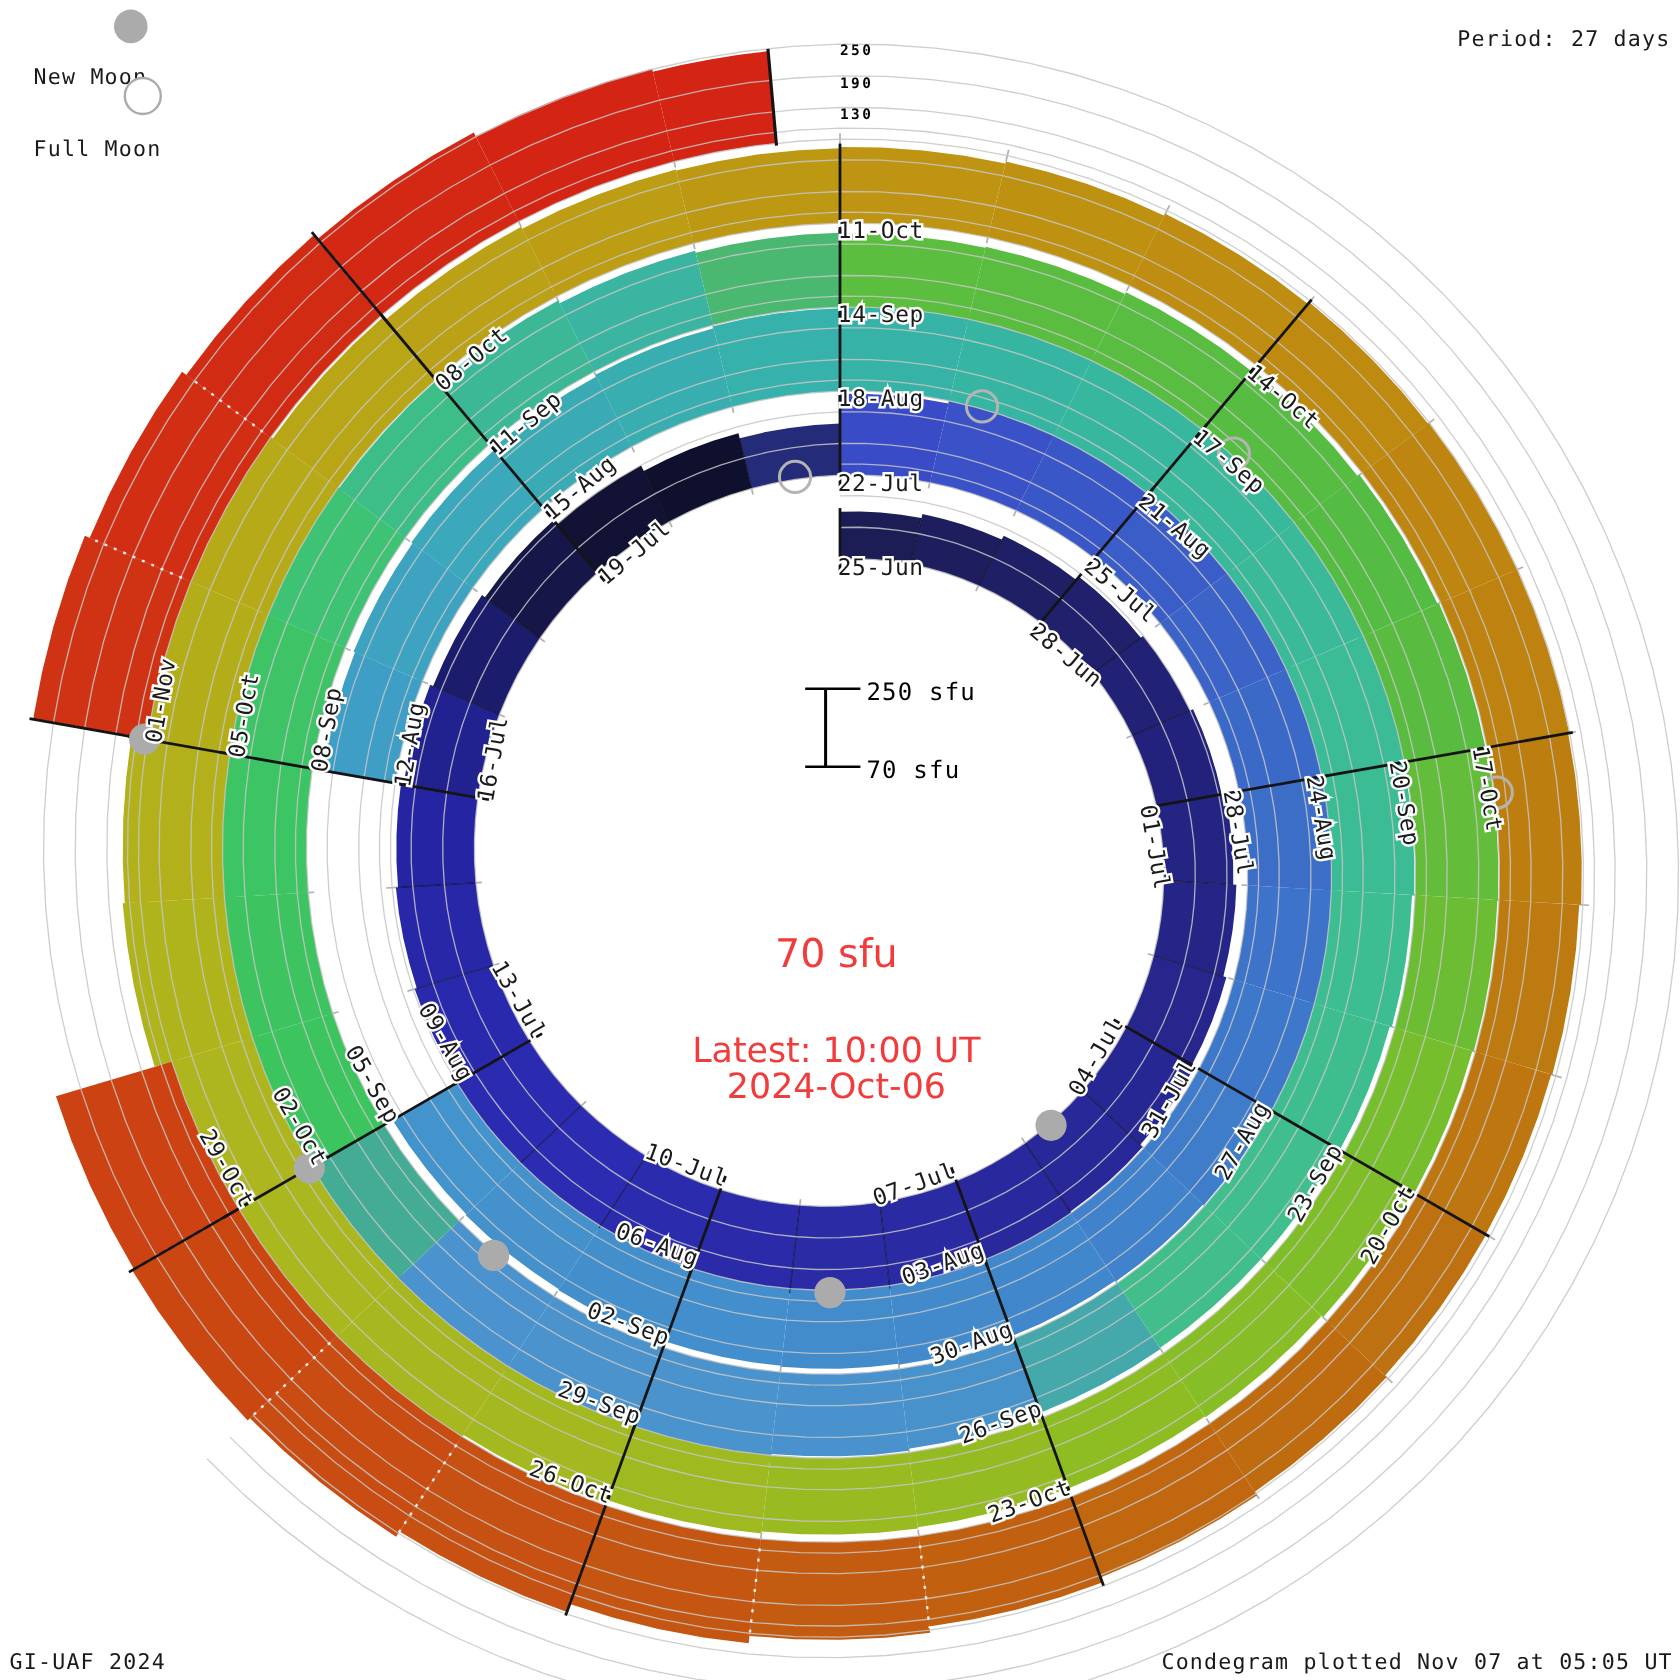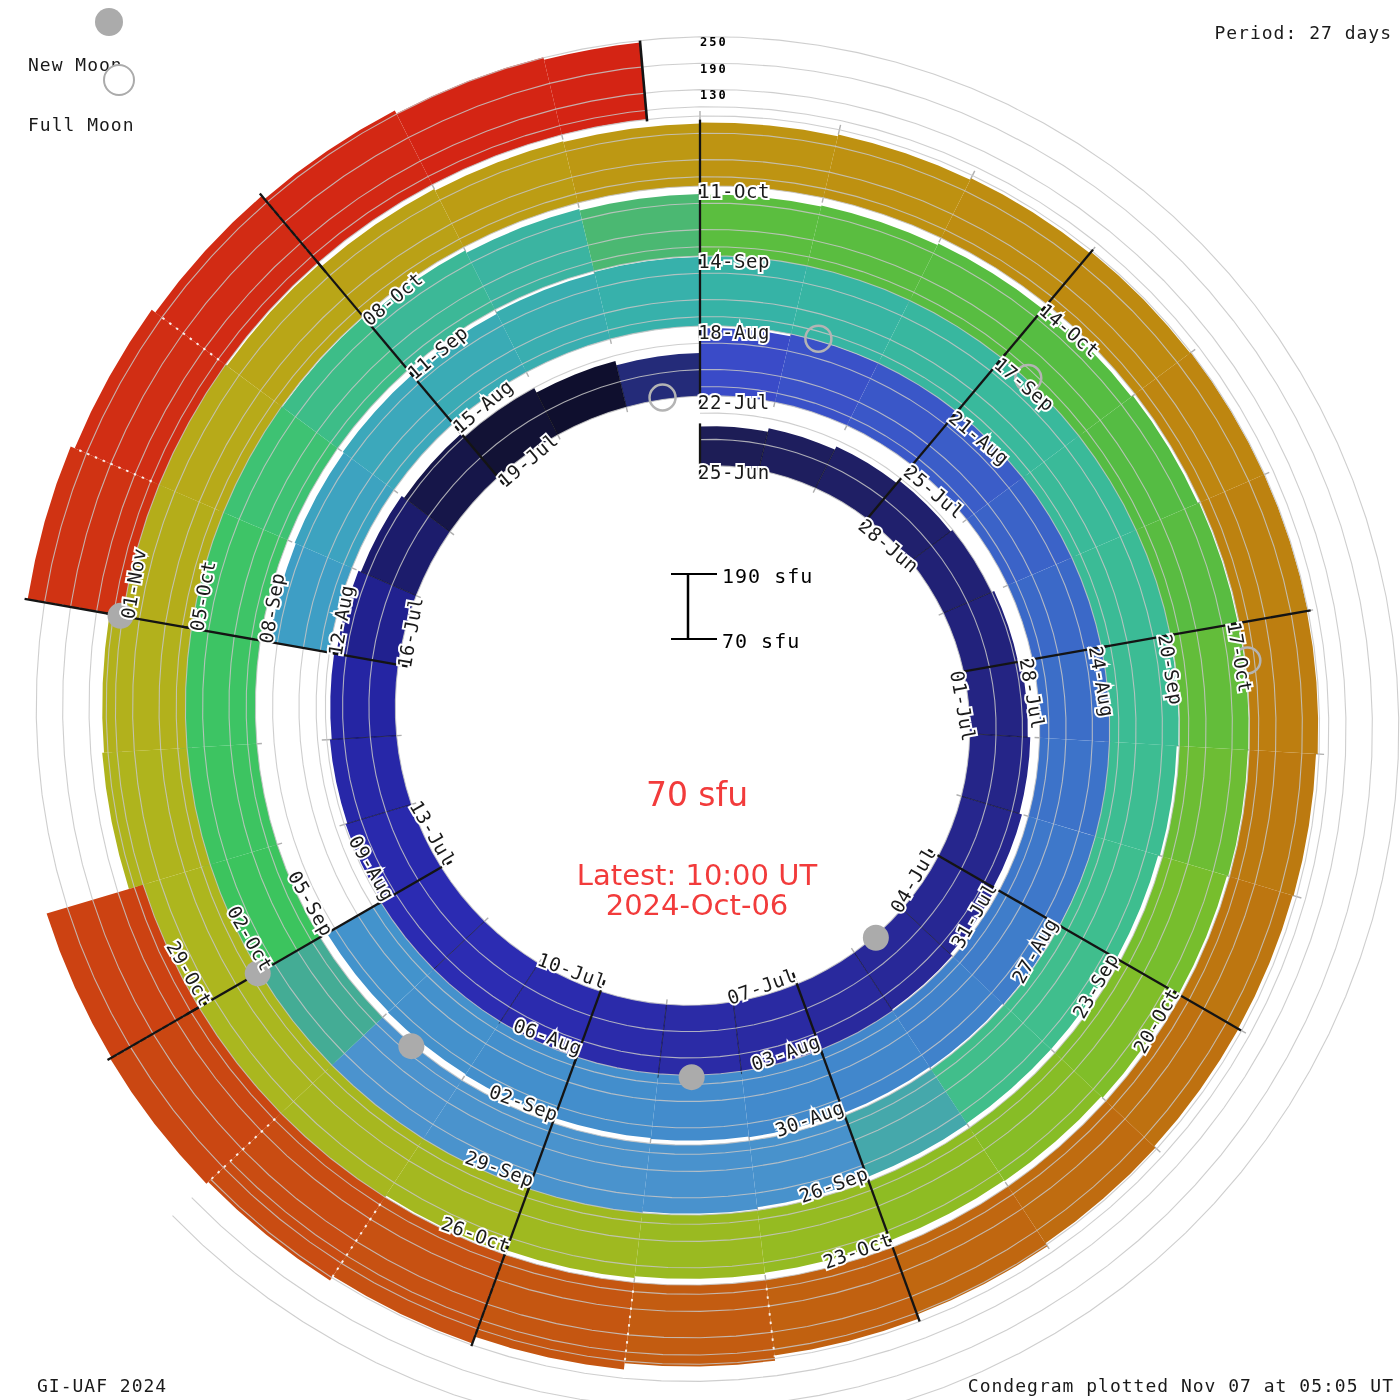--- a/index.html
+++ b/index.html
@@ -13,21 +13,21 @@
   .dot-open{background:#fff;border:2px solid #ababab;}
   .legend-label{font-size:18px;color:#1a1a1a;letter-spacing:1px;}
   #period-label{top:22px;right:8px;font-size:18px;color:#1a1a1a;letter-spacing:1px;}
   .axis-tick{left:700px;width:70px;font-size:12px;font-weight:bold;color:#000;letter-spacing:2px;}
   .center-text{left:697px;transform:translateX(-50%);text-align:center;white-space:nowrap;}
   #flux-title{top:694px;font-family:"DejaVu Serif",serif;font-style:italic;font-weight:bold;
               font-size:35px;line-height:37px;color:#f23b3b;letter-spacing:1px;}
   #flux-value{top:775px;font-family:"DejaVu Sans",sans-serif;font-size:33px;color:#f23b3b;}
   #latest-block{top:860px;font-family:"DejaVu Sans",sans-serif;font-size:29px;line-height:30px;color:#f23b3b;}
   .scale-label{font-size:20px;color:#000;letter-spacing:1px;}
-  .corner{bottom:4px;font-size:18px;color:#1a1a1a;letter-spacing:1px;margin-left:29px;}
+  .corner{bottom:4px;font-size:18px;color:#1a1a1a;letter-spacing:1px;}
   #credit-left{left:8px;}
   #credit-right{right:6px;}
 </style>
 </head>
 <body>
 
 <div id="stage">
 
   <svg id="spiral-svg" width="1400" height="1400">
       <line x1="700" y1="471" x2="700" y2="461" stroke="#b0b0b0" stroke-width="1.4"></line>
@@ -459,21 +459,21 @@
 
   <div class="abs axis-tick" style="top:35px;">250</div>
   <div class="abs axis-tick" style="top:62px;">190</div>
   <div class="abs axis-tick" style="top:88px;">130</div>
 
   <svg class="abs" style="left:650px;top:560px;" width="90" height="95">
     <line x1="38" y1="14" x2="38" y2="79" stroke="#000" stroke-width="2.5"></line>
     <line x1="21" y1="14" x2="67" y2="14" stroke="#000" stroke-width="2"></line>
     <line x1="21" y1="79" x2="67" y2="79" stroke="#000" stroke-width="2"></line>
   </svg>
-  <div class="abs scale-label" style="left:722px;top:564px;">190 sfu</div>
+  <div class="abs scale-label" style="left:722px;top:564px;">250 sfu</div>
   <div class="abs scale-label" style="left:722px;top:629px;">70 sfu</div>
 
   <div id="flux-value" class="abs center-text">70 sfu</div>
   <div id="latest-block" class="abs center-text">
     <div>Latest: 10:00 UT</div>
     <div>2024-Oct-06</div>
   </div>
 
   <div id="credit-left" class="abs corner">GI-UAF 2024</div>
   <div id="credit-right" class="abs corner">Condegram plotted Nov 07 at 05:05 UT</div>

